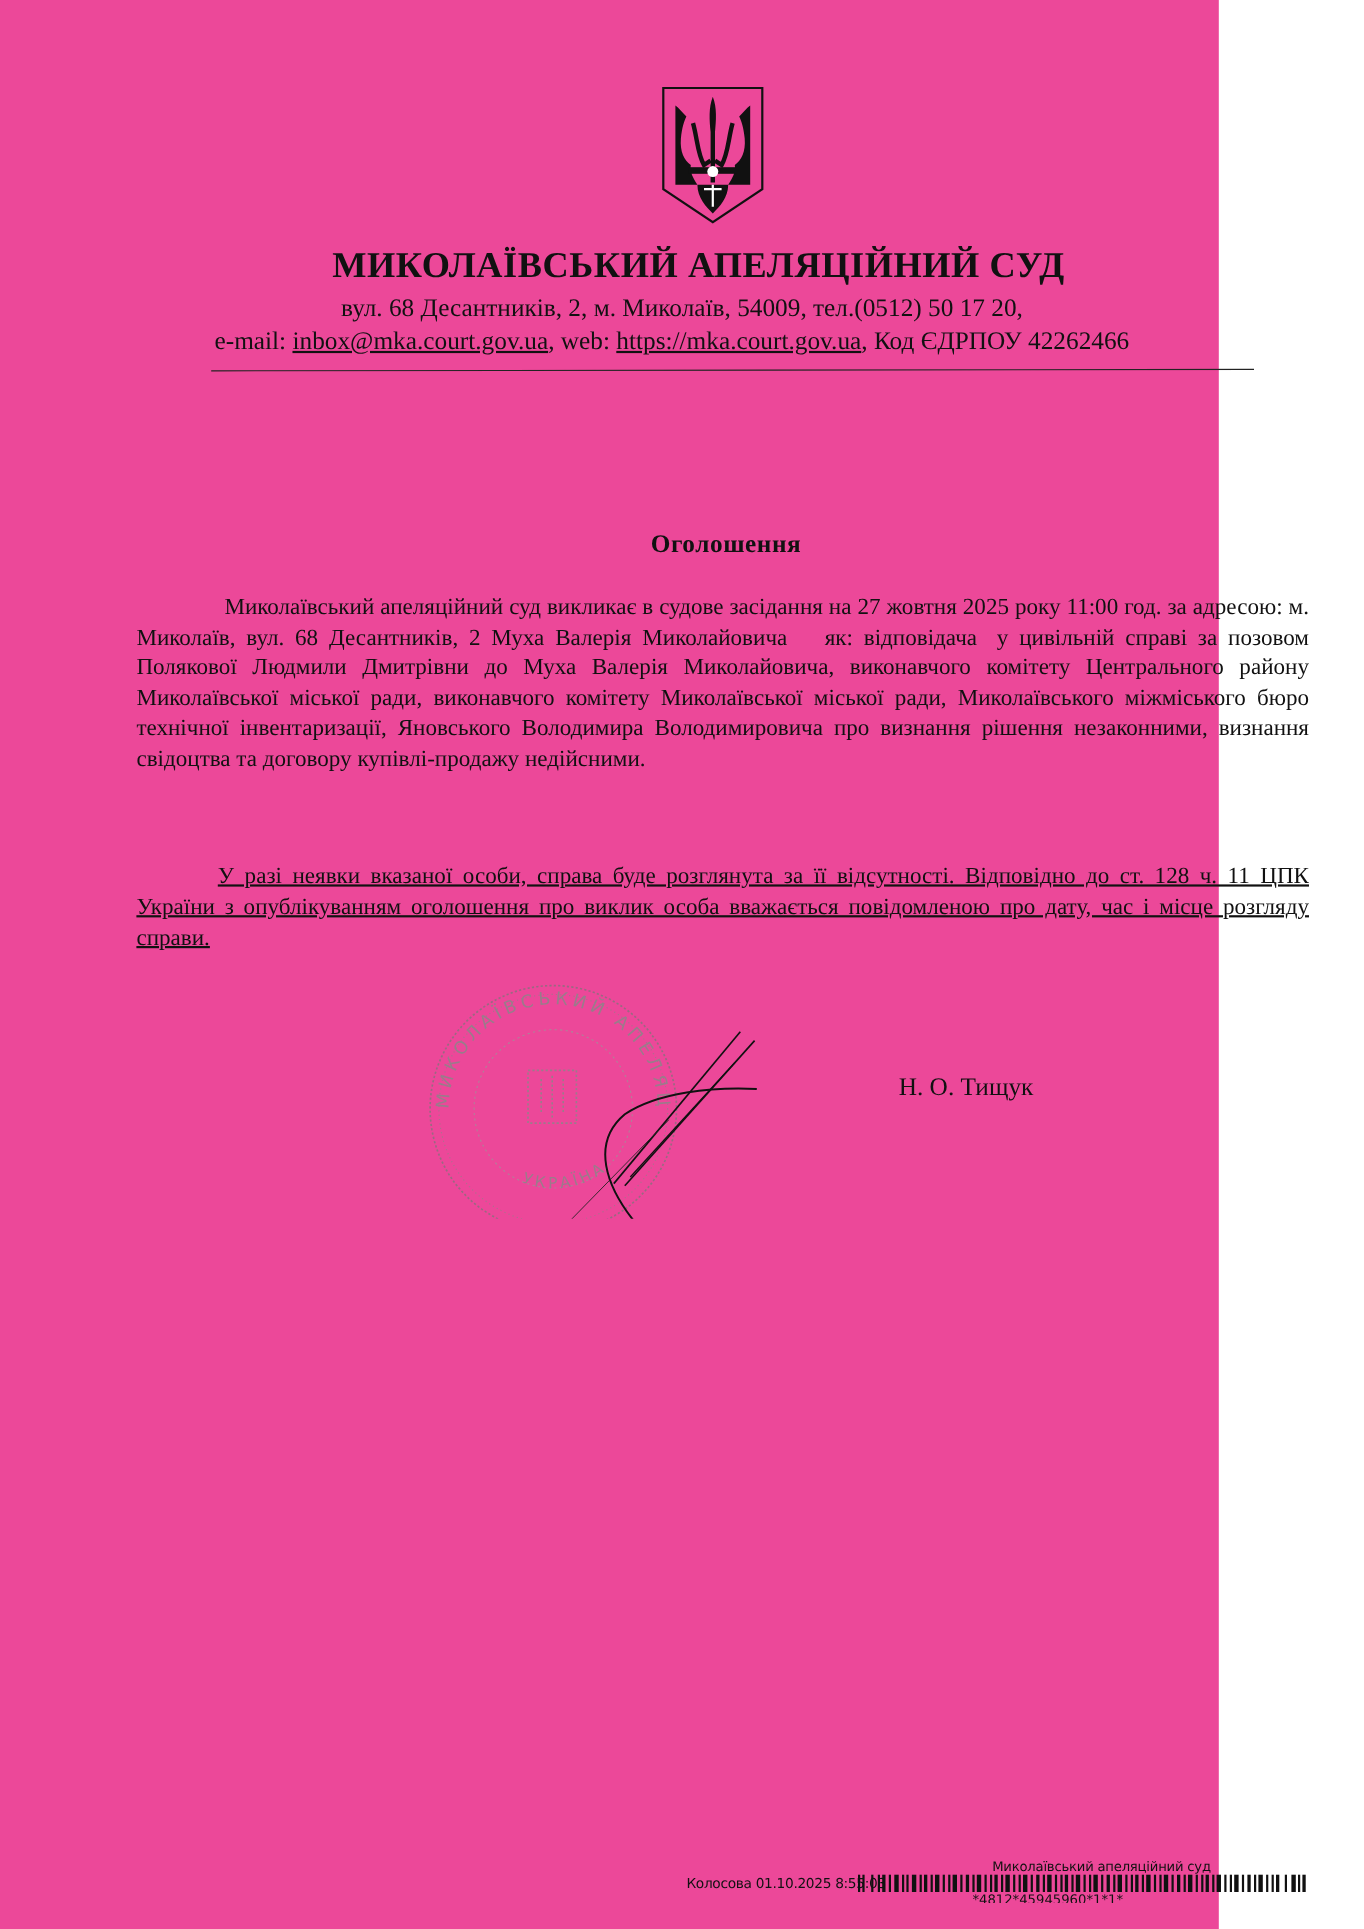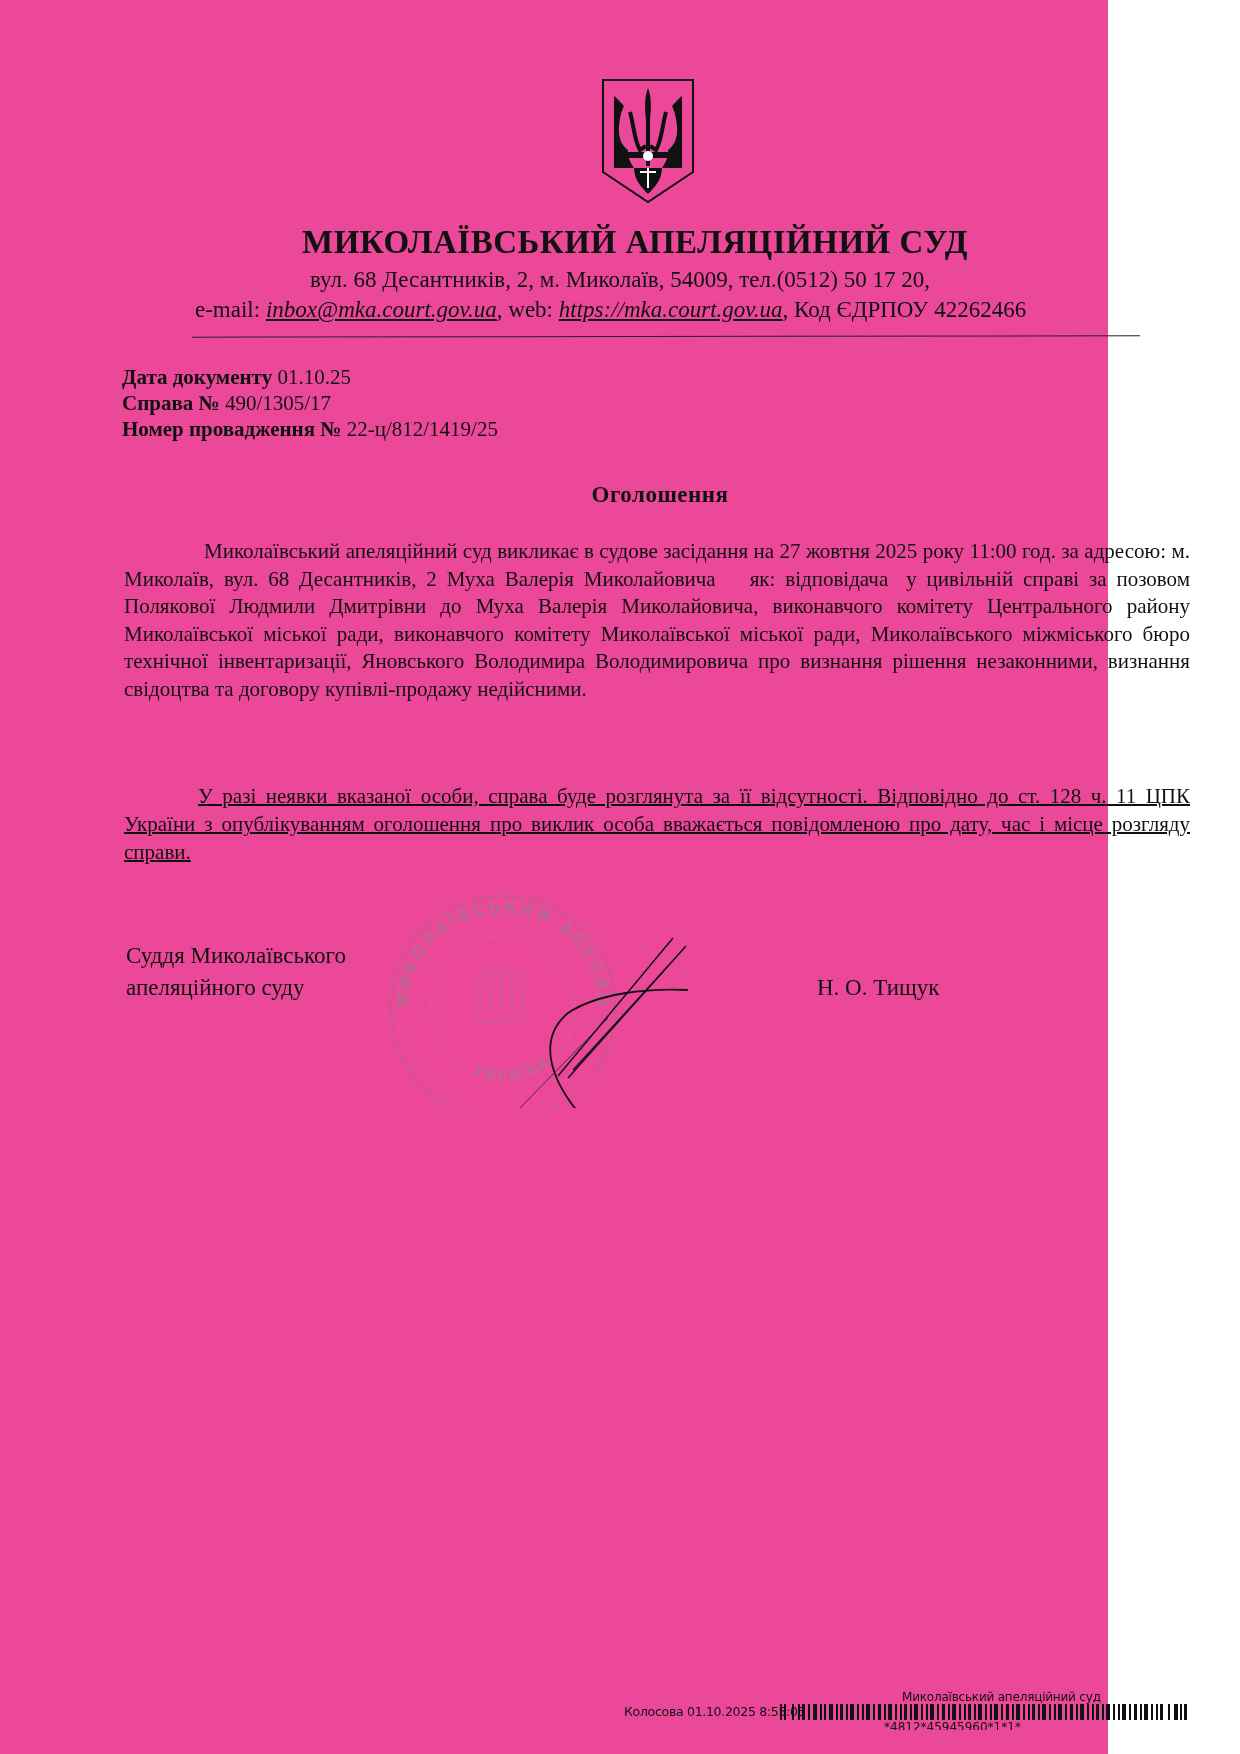--- a/index.html
+++ b/index.html
@@ -59,21 +59,20 @@
       left: 195px;
       width: 940px;
       top: 296px;
       font-size: 23px;
       line-height: 28px;
       white-space: nowrap;
     }
     .contact-line .link {
       text-decoration: underline;
       color: #111;
-      font-style: italic;
     }
     .header-rule {
       position: absolute;
       left: 192px;
       top: 336px;
       width: 948px;
       height: 0;
       border-top: 1.5px solid #222;
       transform: rotate(-0.08deg);
     }
@@ -216,31 +215,20 @@
     <circle cx="48" cy="80" r="5" fill="#fff"></circle>
   </svg>
 
   <div class="court-name">МИКОЛАЇВСЬКИЙ АПЕЛЯЦІЙНИЙ СУД</div>
   <div class="address-line">вул. 68 Десантників, 2, м. Миколаїв, 54009, тел.(0512) 50 17 20,</div>
   <div class="contact-line">
     <span>e-mail: </span><span class="link">inbox@mka.court.gov.ua</span><span>, web: </span><span class="link">https://mka.court.gov.ua</span><span>, Код ЄДРПОУ 42262466</span>
   </div>
   <div class="header-rule"></div>
 
-  <div class="meta">
-    <div class="row">
-      <b>Дата документу</b><span> 01.10.25</span>
-    </div>
-    <div class="row">
-      <b>Справа №</b><span> 490/1305/17</span>
-    </div>
-    <div class="row">
-      <b>Номер провадження №</b><span> 22-ц/812/1419/25</span>
-    </div>
-  </div>
 
   <div class="announcement-title">Оголошення</div>
 
   <div class="body-para"><span>Миколаївський апеляційний суд викликає </span><b>в судове засідання на 27 жовтня 2025 року 11:00 год.</b><span> за адресою: м. Миколаїв, вул. 68 Десантників, 2 </span><b>Муха Валерія Миколайовича</b><span class="gap-wide"></span><span>як:</span> <b>відповідача</b><span class="gap-mid"></span><span>у цивільній справі за позовом Полякової Людмили Дмитрівни до Муха Валерія Миколайовича, виконавчого комітету Центрального району Миколаївської міської ради, виконавчого комітету Миколаївської міської ради, Миколаївського міжміського бюро технічної інвентаризації, Яновського Володимира Володимировича про визнання рішення незаконними, визнання свідоцтва та договору купівлі-продажу недійсними.</span></div>
 
   <div class="notice-para">У разі неявки вказаної особи, справа буде розглянута за її відсутності. Відповідно до ст. 128 ч. 11 ЦПК України з опублікуванням оголошення про виклик особа вважається повідомленою про дату, час і місце розгляду справи.</div>
 
   <svg class="stamp" viewBox="0 0 330 230">
     <defs>
       <path id="stampArcTop" d="M 40 130 A 95 95 0 0 1 230 130"></path>
@@ -257,24 +245,20 @@
     </text>
     <rect x="112" y="95" width="44" height="48" fill="none" stroke="#888" stroke-width="1.5" stroke-dasharray="2 2" opacity="0.8"></rect>
     <path d="M124 103 L124 133 M134 100 L134 138 M144 103 L144 133" stroke="#888" stroke-width="1.5" stroke-dasharray="2 2" opacity="0.8"></path>
 
     <path d="M215 240 C180 200 170 160 200 135 C230 115 280 110 320 112" fill="none" stroke="#111" stroke-width="1.8"></path>
     <path d="M190 198 L305 60" stroke="#111" stroke-width="1.5"></path>
     <path d="M200 200 L318 68" stroke="#111" stroke-width="1.5"></path>
     <path d="M205 192 L300 88" stroke="#111" stroke-width="1.2"></path>
     <path d="M150 232 L240 140" stroke="#222" stroke-width="0.8"></path>
   </svg>
-  <div class="sig-label">
-    <div>Суддя Миколаївського</div>
-    <div>апеляційного суду</div>
-  </div>
   <div class="sig-name">Н. О. Тищук</div>
 
   <div class="footer">
     <div class="footer-org">Миколаївський апеляційний суд</div>
     <div class="footer-operator">Колосова 01.10.2025 8:55:03</div>
     <svg class="barcode" viewBox="0 0 410 16" preserveAspectRatio="none">
       <g fill="#111">
         <rect x="0" y="0" width="2" height="16"></rect>
           <rect x="4" y="0" width="2" height="16"></rect>
         <rect x="12" y="0" width="2" height="16"></rect>

